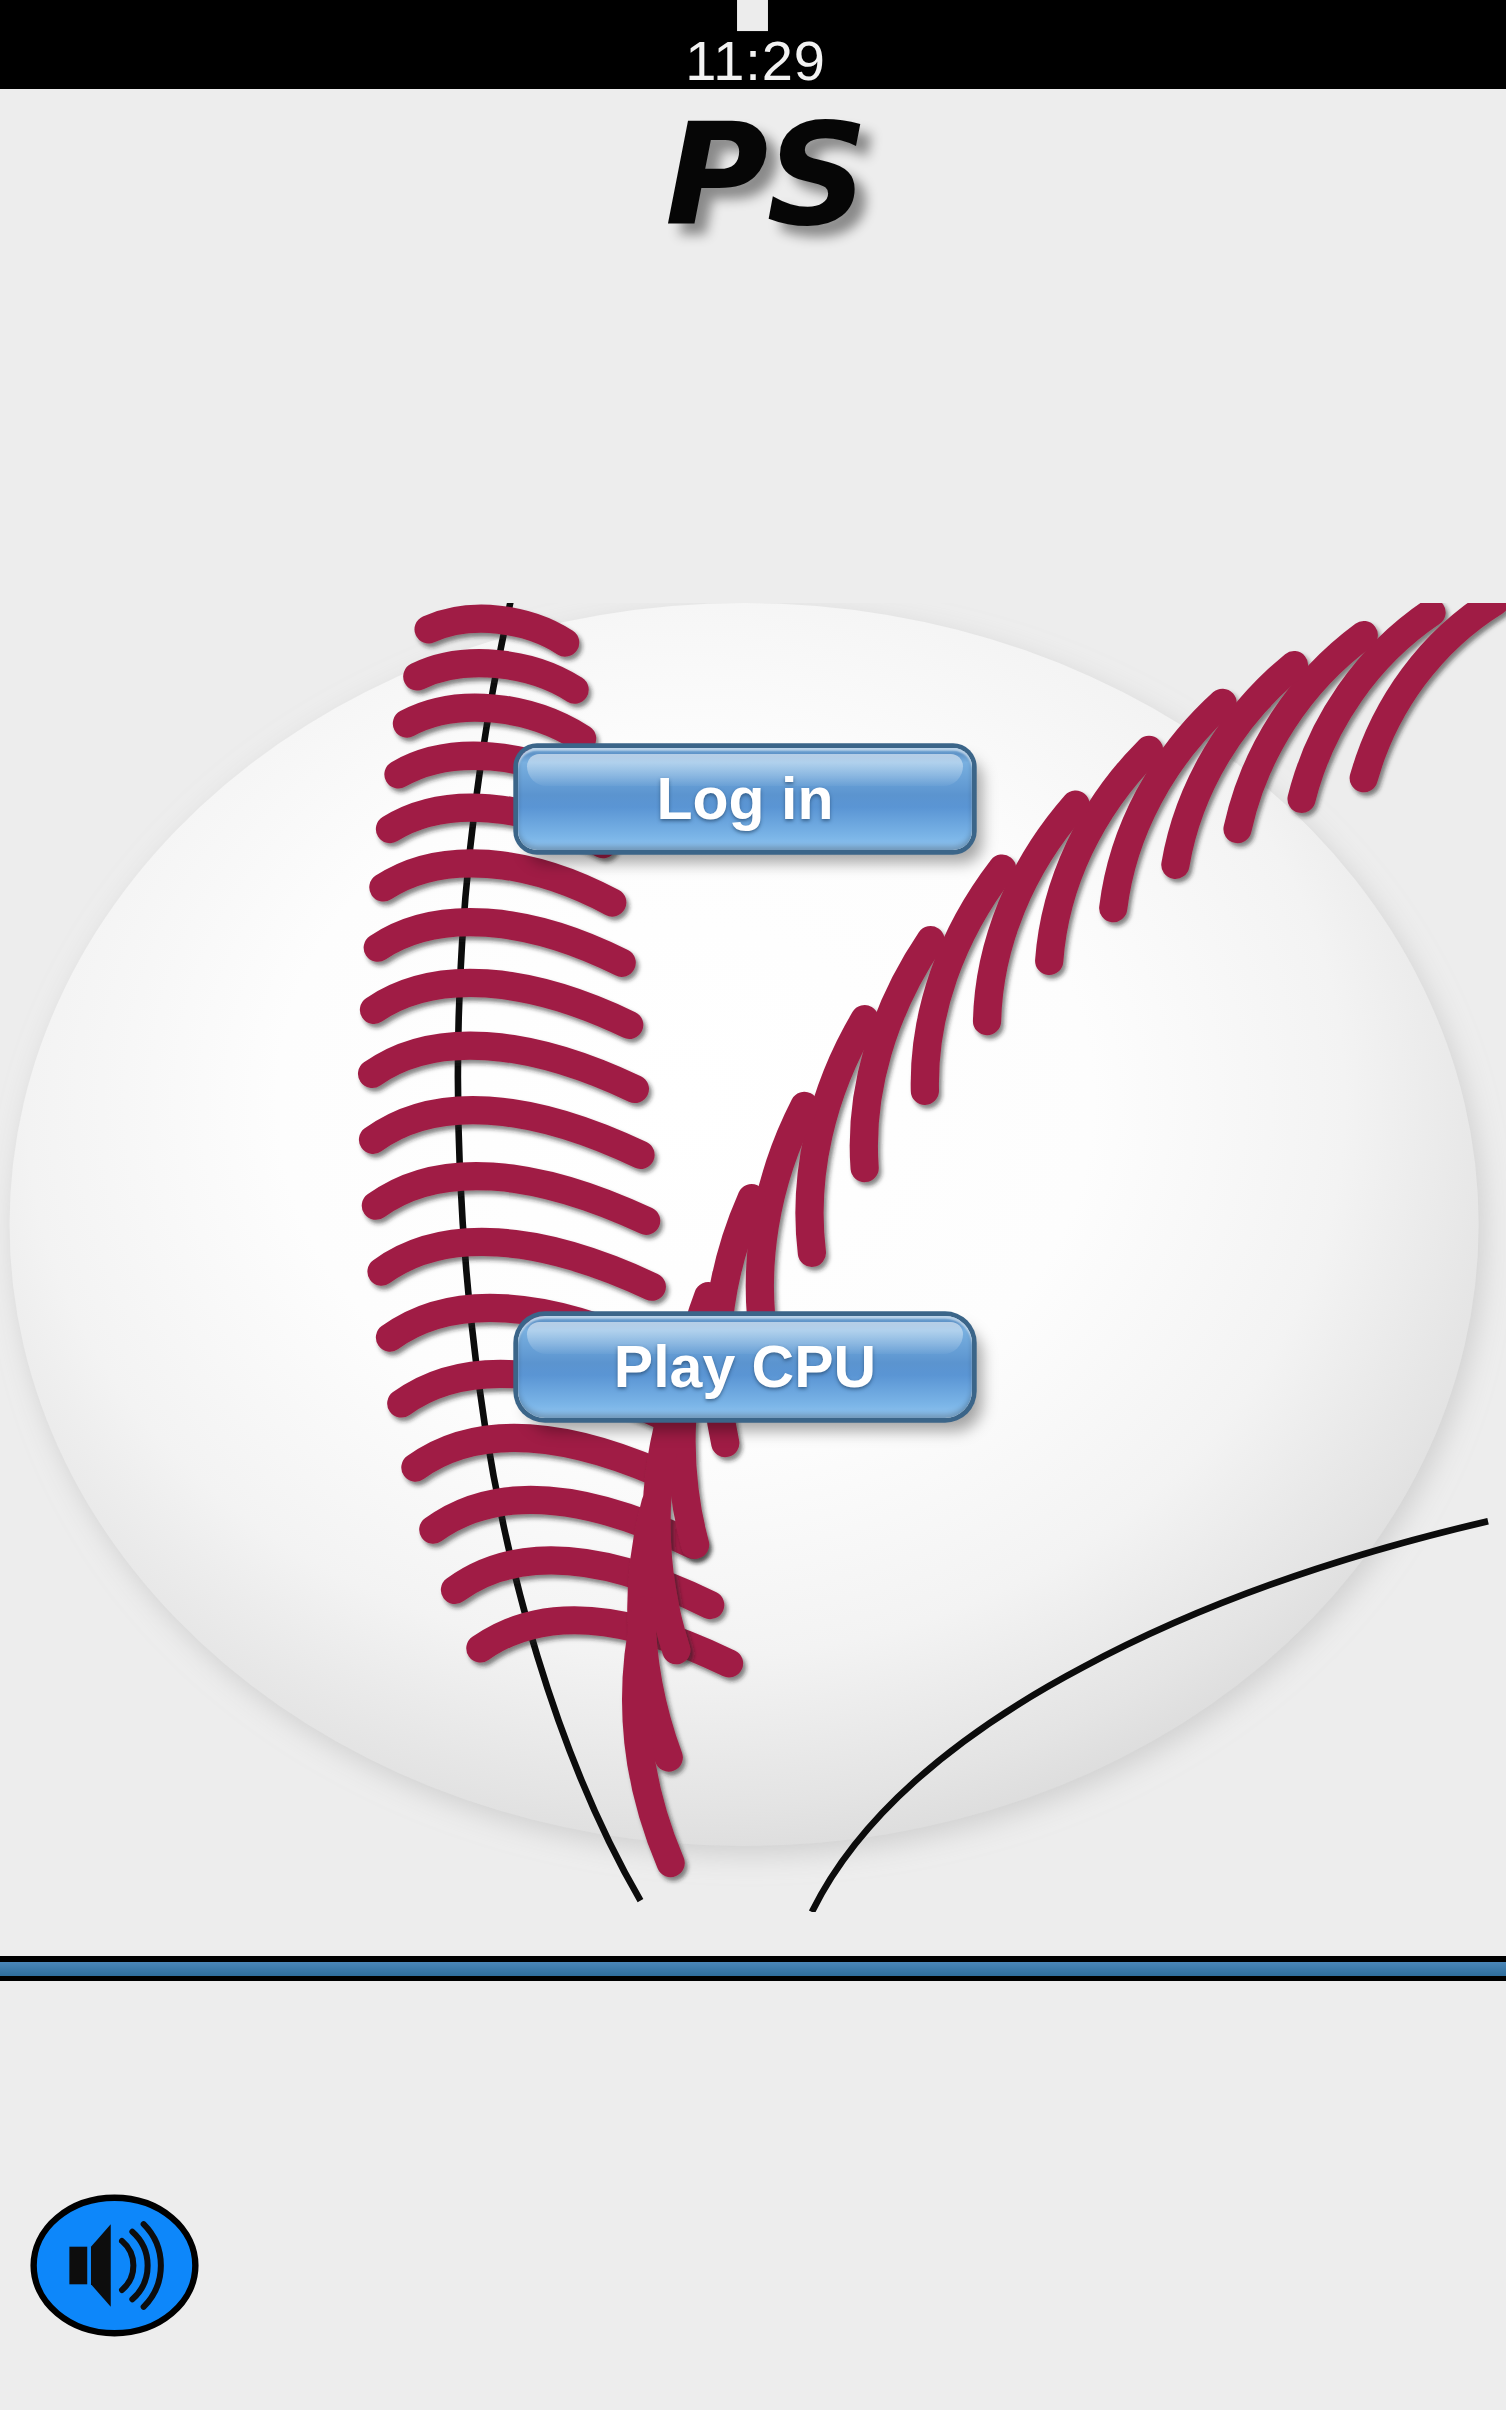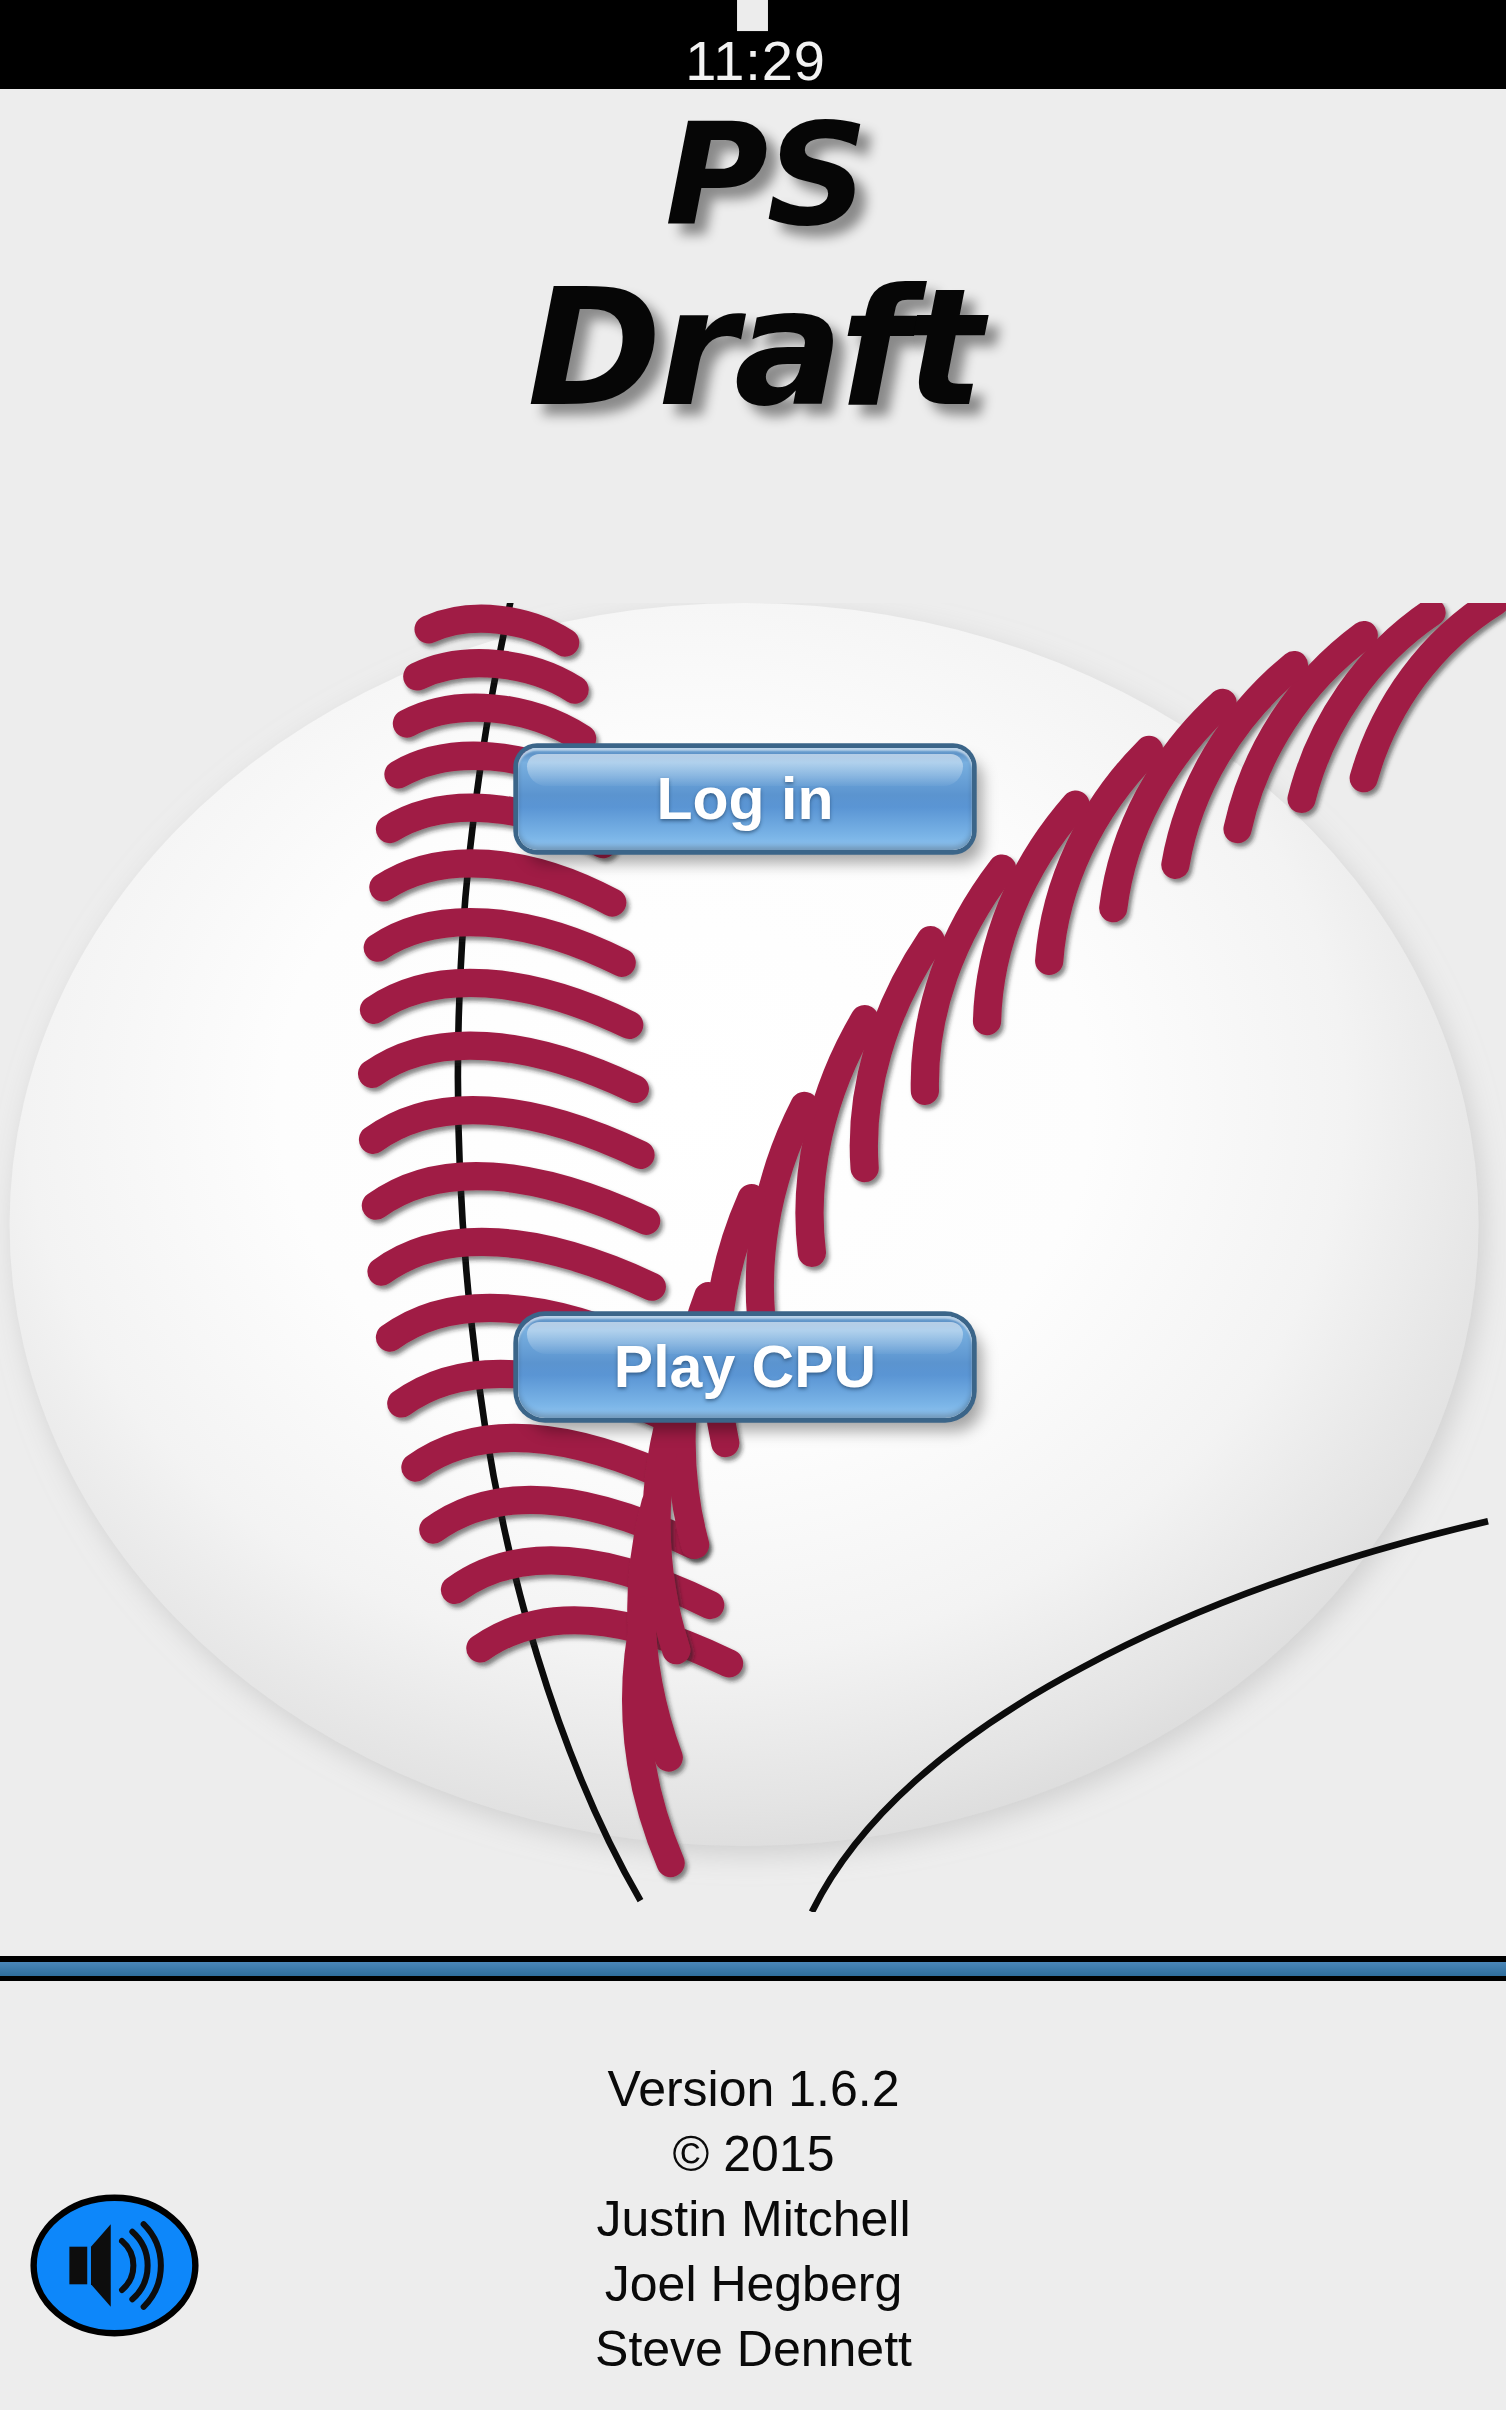--- a/index.html
+++ b/index.html
@@ -201,21 +201,20 @@
         <rect x="2" y="3" width="16" height="5" fill="#7a7a7a"></rect>
         <rect x="2" y="8" width="16" height="21" fill="#ececec"></rect>
       </svg>
     </span>
 
     <span id="sb-clock">11:29</span>
   </div>
 
   <div id="title-block">
     <div class="title-line" id="title-ps">PS</div>
-    <div class="title-line" id="title-draft">Draft</div>
   </div>
 
   <div id="baseball-wrap">
     <svg id="baseball-svg" viewBox="0 0 1600 1390" aria-hidden="true">
       <defs>
         <radialGradient id="ballGrad" cx="46%" cy="40%" r="66%">
           <stop offset="0%" stop-color="#ffffff"></stop>
           <stop offset="42%" stop-color="#fdfdfd"></stop>
           <stop offset="68%" stop-color="#f3f3f3"></stop>
           <stop offset="86%" stop-color="#e4e4e4"></stop>
@@ -285,27 +284,20 @@
     </button>
     <button class="btn" id="btn-2">
       <span class="btn-label">Play CPU</span>
     </button>
   </div>
 
   <div id="divider">
     <div id="divider-inner"></div>
   </div>
 
-  <div id="footer">
-    <div class="footer-line">Version 1.6.2</div>
-    <div class="footer-line">© 2015</div>
-    <div class="footer-line">Justin Mitchell</div>
-    <div class="footer-line">Joel Hegberg</div>
-    <div class="footer-line">Steve Dennett</div>
-  </div>
 
   <div id="sound-button">
     <svg id="sound-svg" viewBox="0 0 92 78" aria-hidden="true">
       <ellipse cx="46" cy="39" rx="43" ry="36" fill="#0d87fa" stroke="#000000" stroke-width="3.4"></ellipse>
       <g>
         <rect x="22" y="29" width="9.5" height="20" fill="#0d0d0d"></rect>
         <path d="M33.5 29 L44 17 L44 61 L33.5 49 Z" fill="#0d0d0d"></path>
         <path d="M50 26 A 17 17 0 0 1 50 52" fill="none" stroke="#0d0d0d" stroke-width="3.2" stroke-linecap="round"></path>
         <path d="M55.5 21 A 24 24 0 0 1 55.5 57" fill="none" stroke="#0d0d0d" stroke-width="3.2" stroke-linecap="round"></path>
         <path d="M61.5 17 A 31 31 0 0 1 61.5 61" fill="none" stroke="#0d0d0d" stroke-width="3.2" stroke-linecap="round"></path>

